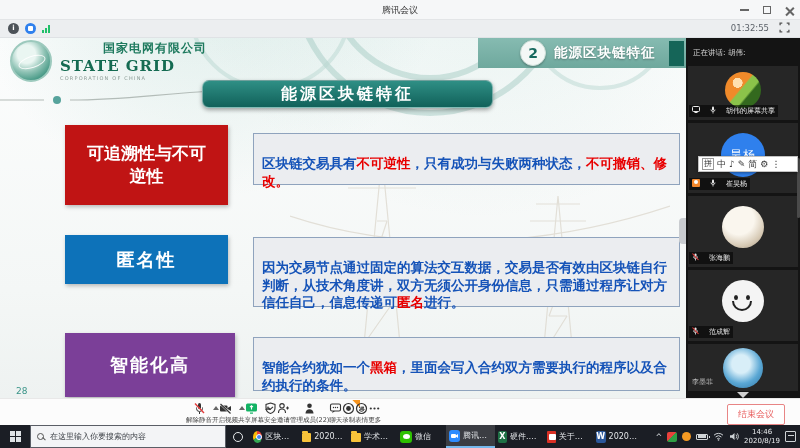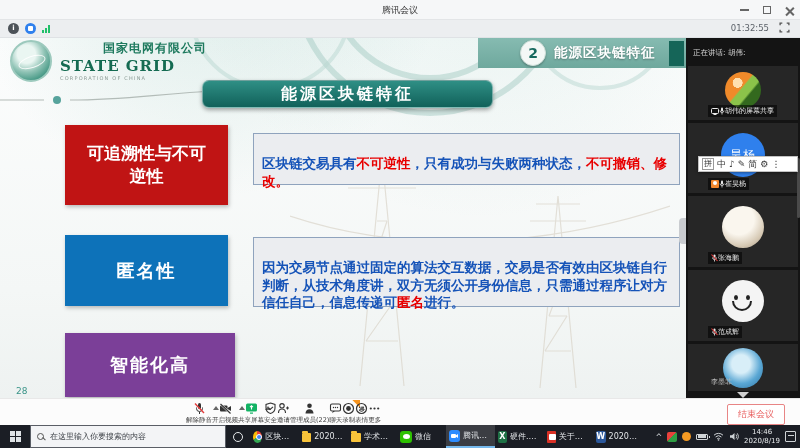--- a/index.html
+++ b/index.html
@@ -55,21 +55,21 @@
   .corner-label { position:absolute; left:76px; top:6px; font-size:13.5px; font-weight:bold; color:#fff; letter-spacing:1px; text-shadow:0 1px 2px rgba(0,0,0,.3); }
   .corner-sq { position:absolute; right:2px; top:3px; width:15px; height:25px; background:#156558; }
 
   .slide-title { position:absolute; left:202px; top:42px; width:291px; height:28px; border-radius:7px;
     background:linear-gradient(180deg,#2f8f85,#11615a); border:1px solid rgba(255,255,255,.4);
     box-shadow:0 2px 4px rgba(0,0,0,.35); color:#fff; font-size:16px; font-weight:bold; letter-spacing:3px;
     display:flex; align-items:center; justify-content:center; }
 
   .row-head { position:absolute; color:#fff; font-weight:bold; display:flex; align-items:center; justify-content:center; text-align:center; box-shadow:1px 2px 4px rgba(0,0,0,.25); }
   .rh1 { left:65px; top:87px;  width:163px; height:80px; background:#c01414; font-size:17px; line-height:1.35; padding:0 16px; }
-  .rh2 { left:65px; top:197px; width:163px; height:71px; background:#0d72b9; font-size:18px; letter-spacing:2px; }
+  .rh2 { left:65px; top:197px; width:163px; height:49px; background:#0d72b9; font-size:18px; letter-spacing:2px; }
   .rh3 { left:65px; top:295px; width:170px; height:64px; background:#7b3f98; font-size:18px; letter-spacing:2px; }
 
   .row-body { position:absolute; left:253px; width:427px; background:#ebedf0; border:1px solid #8fa3bd;
     padding:21px 8px; font-size:13.5px; font-weight:bold; color:#1553b8; line-height:1.3; }
   .rb1 { top:95px;  height:52px; }
   .rb2 { top:199px; height:70px; }
   .rb3 { top:299px; height:54px; }
   .row-body .em { color:#e80000; }
 
   .page-num { position:absolute; left:16px; top:348px; font-size:9px; color:#3a9488; }
@@ -83,21 +83,21 @@
   .av-fish { top:6px; width:36px; height:36px;
     background: radial-gradient(circle at 35% 30%, #ffe0b0 0 14%, transparent 15%),
                 linear-gradient(130deg,#f08a2a 44%, #8bc34a 47% 62%, #33691e 66%); }
   .av-blue { top:10px; width:44px; height:44px; background:#2f80ed; color:#fff; font-size:12px; display:flex; align-items:center; justify-content:center; letter-spacing:1px; }
   .av-dog  { top:10px; width:42px; height:42px; background: radial-gradient(circle at 40% 32%, #faf6ee 0 40%, #d6c9b4 70%, #9a8b77); }
   .av-meme { top:10px; width:42px; height:42px; background:#f4f4f4; }
   .av-meme i { position:absolute; width:4px; height:5px; background:#222; border-radius:50%; top:15px; }
   .av-meme i.e1{left:12px;} .av-meme i.e2{left:24px;}
   .av-meme b { position:absolute; left:10px; top:21px; width:20px; height:10px; border:2px solid #222; border-top:none; border-radius:0 0 14px 14px; }
   .av-bird { top:4px; width:40px; height:40px; background: radial-gradient(circle at 45% 40%, #d8eef8 0 28%, #5aa7d4 60%, #2b6f9e); }
-  .tile-label { position:absolute; left:20px; bottom:3px; display:flex; align-items:center; gap:0;
+  .tile-label { position:absolute; left:1px; bottom:3px; display:flex; align-items:flex-start; gap:10px;
     background:rgba(0,0,0,.55); padding:1px 3px; font-size:7px; color:#eaeaea; white-space:nowrap; max-width:102px; overflow:hidden; }
   .tl-plain { background:transparent; color:#b9b9b9; }
   .mini-ic { display:inline-block; }
   .orange-chip { width:8px; height:8px; background:#f2872c; border-radius:1px; position:relative; }
   .orange-chip::after{content:"";position:absolute;left:2px;top:1px;width:4px;height:4px;border-radius:50%;background:#fff;}
   .more-arrow { position:absolute; left:50%; transform:translateX(-50%); top:354px; width:0; height:0;
     border-left:6px solid transparent; border-right:6px solid transparent; border-top:6px solid #cfcfcf; }
   .side-scroll { position:absolute; right:0; top:120px; width:3px; height:60px; background:#4a4a4a; border-radius:2px; }
 
   .ime-bar { position:absolute; left:698px; top:156px; width:100px; height:16px; background:#fff; border:1px solid #c2c2c2;
@@ -228,20 +228,21 @@
 
   <div class="slide-title">能源区块链特征</div>
 
   <div class="row-head rh1">可追溯性与不可逆性</div>
   <div class="row-body rb1"><span>区块链交易具有</span><span class="em">不可逆性</span><span>，只有成功与失败两种状态，</span><span class="em">不可撤销、修改。</span></div>
 
   <div class="row-head rh2">匿名性</div>
   <div class="row-body rb2"><span>因为交易节点通过固定的算法交互数据，交易是否有效由区块链自行判断，从技术角度讲，双方无须公开身份信息，只需通过程序让对方信任自己，信息传递可</span><span class="em">匿名</span><span>进行。</span></div>
 
   <div class="row-head rh3">智能化高</div>
+  <div class="row-body rb3"><span>智能合约犹如一个</span><span class="em">黑箱</span><span>，里面会写入合约双方需要执行的程序以及合约执行的条件。</span></div>
 
   <div class="page-num">28</div>
 </div>
 
 <div class="sidebar">
   <div class="speaking">正在讲话: 胡伟:</div>
 
   <div class="tile t1">
     <div class="avatar av-fish"></div>
     <div class="tile-label">

